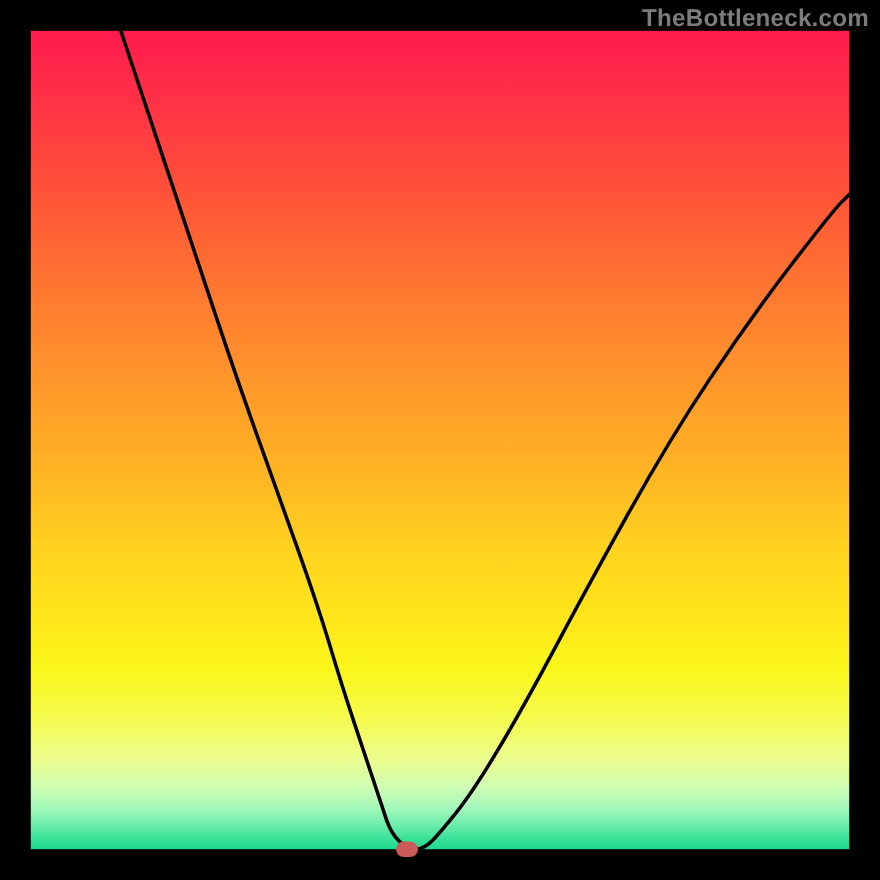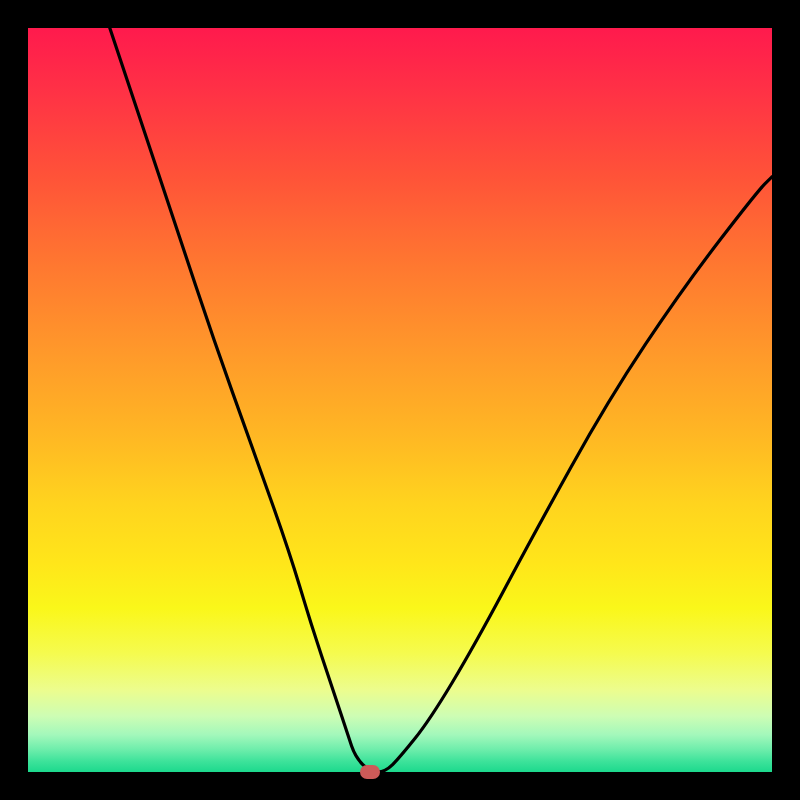--- a/index.html
+++ b/index.html
@@ -71,13 +71,14 @@
 </head>
 <body>
 
 <div class="frame">
   <div class="plot-area">
     <svg class="curve" viewBox="0 0 744 744" preserveAspectRatio="none">
       <path d="M 81.8 0.0 Q 111.6 89.3 130.2 145.1 Q 148.8 200.9 167.4 256.7 Q 186.0 312.5 204.6 364.6 Q 223.2 416.6 241.8 468.7 Q 260.4 520.8 271.6 558.0 Q 282.7 595.2 293.9 628.7 Q 305.0 662.2 312.5 684.5 Q 319.9 706.8 323.6 718.0 Q 327.4 729.1 334.8 736.6 Q 342.2 744.0 349.7 744.0 Q 357.1 744.0 364.6 736.6 Q 372.0 729.1 386.9 710.5 Q 401.8 691.9 424.1 654.7 Q 446.4 617.5 476.2 561.7 Q 505.9 505.9 543.1 439.0 Q 580.3 372.0 617.5 316.2 Q 654.7 260.4 691.9 212.0 Q 729.1 163.7 736.6 156.2 T 744.0 148.8" fill="none" stroke="#000" stroke-width="3.2" stroke-linecap="round" stroke-linejoin="round"></path>
     </svg>
     <div class="marker" style="left:332.2px;top:737.0px;background:#cc5a58;"></div>
   </div>
+  <div class="watermark">TheBottleneck.com</div>
 </div>
 
 </body></html>

